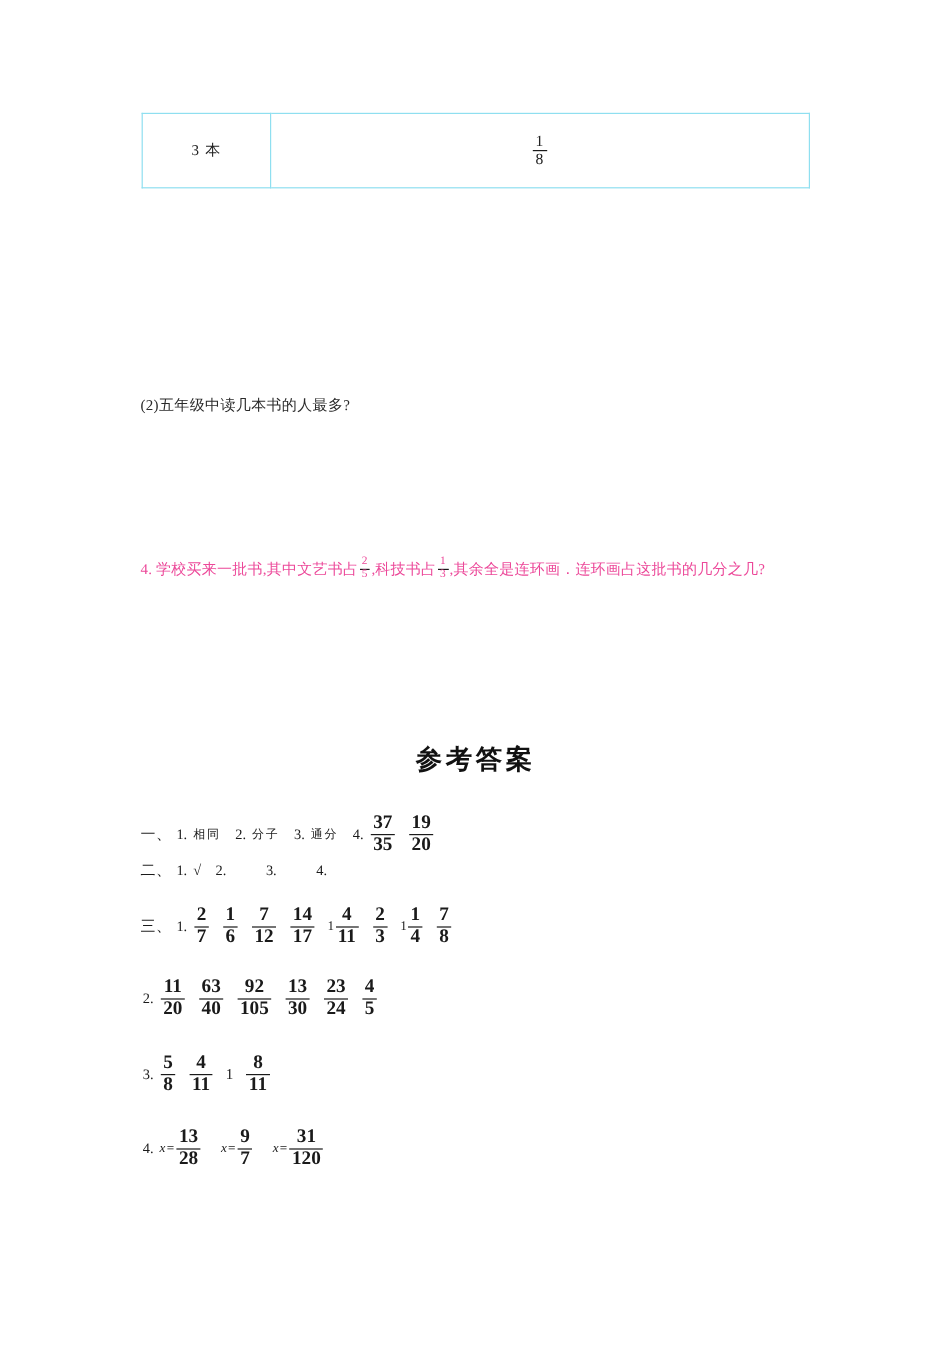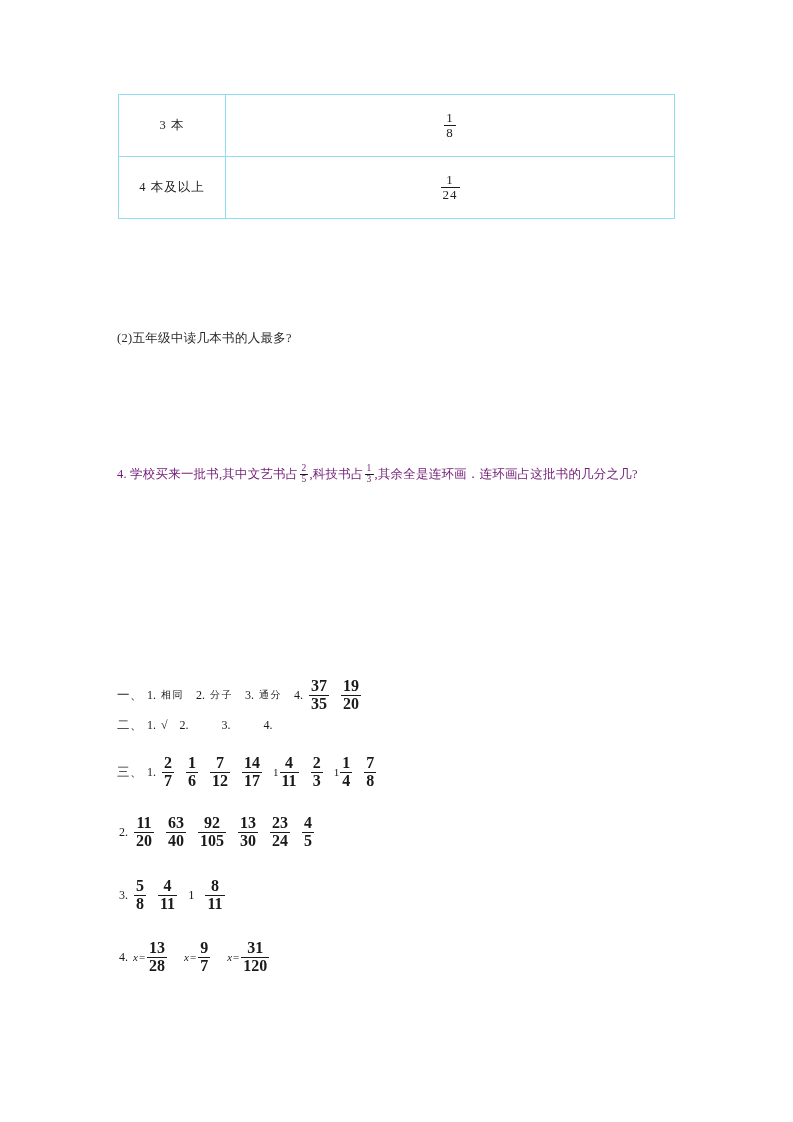--- a/index.html
+++ b/index.html
@@ -90,21 +90,21 @@
   }
   .q-1 { left: 117px; top: 241px; }
   .q-2 { left: 117px; top: 330px; text-align: center; }
 
   .q-4 {
     position: absolute;
     left: 117px;
     top: 452px;
     width: 560px;
     font-size: 12.5px;
-    color: #701a75;
+    color: #ec4899;
     line-height: 45px;
     letter-spacing: 0.2px;
   }
 
   
   .answers-title {
     position: absolute;
     left: 0;
     top: 618px;
     width: 793px;
@@ -175,44 +175,36 @@
     <tbody>
       <tr>
         <td class="col-label">3 本</td>
         <td class="col-value">
           <span class="frac big">
             <span class="num">1</span>
             <span class="den">8</span>
           </span>
         </td>
       </tr>
-      <tr>
-        <td class="col-label">4 本及以上</td>
-        <td class="col-value">
-          <span class="frac big">
-            <span class="num">1</span>
-            <span class="den">24</span>
-          </span>
-        </td>
-      </tr>
     </tbody>
   </table>
 
   <div class="q q-2">(2)五年级中读几本书的人最多?</div>
 
   <div class="q-4">
     <span>4. 学校买来一批书,其中文艺书占</span><span class="frac inline-s">
       <span class="num">2</span>
       <span class="den">5</span>
     </span><span>,科技书占</span><span class="frac inline-s">
       <span class="num">1</span>
       <span class="den">3</span>
     </span><span>,其余全是连环画．连环画占这批书的几分之</span><span>几?</span>
   </div>
 
+  <div class="answers-title">参考答案</div>
 
   <div class="ans-row row-1">
     <span class="cn-num">一、</span>
     <span class="idx">1.</span>
     <span class="word">相同</span>
     <span class="idx">2.</span>
     <span class="word">分子</span>
     <span class="idx">3.</span>
     <span class="word">通分</span>
     <span class="idx">4.</span>

